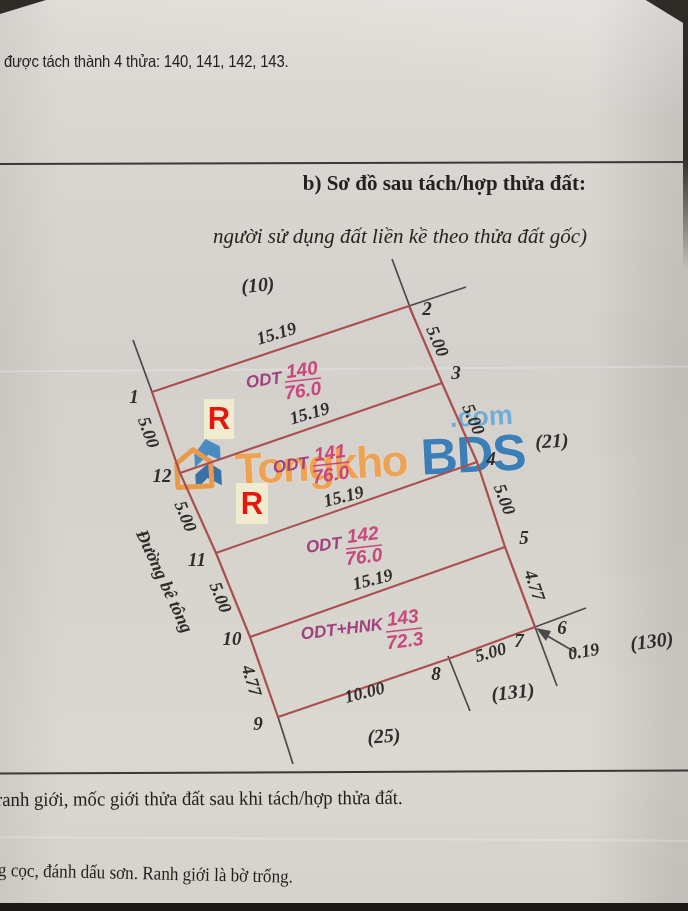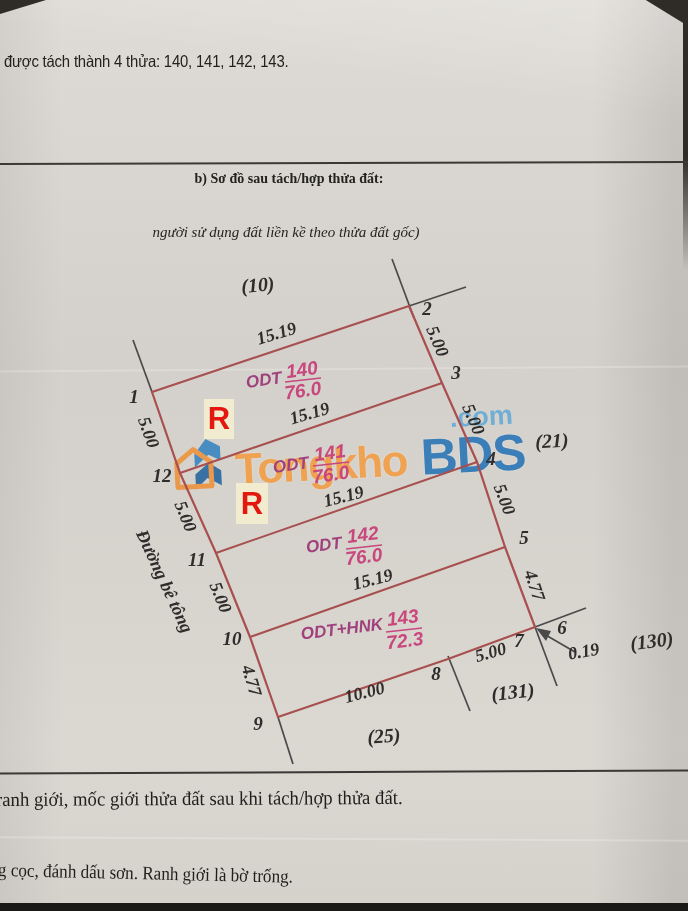--- a/index.html
+++ b/index.html
@@ -19,26 +19,26 @@
   .edge-right { position:absolute; right:0; top:20px; width:5px; height:250px;
     background:linear-gradient(180deg,#2f2c28 55%,rgba(47,44,40,0)); }
   .bottom-bar { position:absolute; left:0; top:903px; width:100%; height:8px; background:#1a1918; }
 
   .top-note { position:absolute; left:4px; top:52px; font-family:"Liberation Sans","DejaVu Sans",sans-serif;
     font-size:16.5px; white-space:nowrap; transform:scaleX(.9); transform-origin:left center; letter-spacing:-.2px; color:#222120; }
   .divider { position:absolute; left:0; width:102%; height:2px; background:#3b3936; }
   .divider-top { top:162px; transform:rotate(-.18deg); }
   .divider-bottom { top:771px; transform:rotate(-.25deg); }
 
-  .section-title { position:absolute; top:171px; left:0; width:578px; text-align:center;
-    font-size:14px; font-weight:bold; white-space:nowrap; color:#23221f; }
+  .section-title { position:absolute; top:171px; left:8px; width:578px; text-align:right;
+    font-size:21px; font-weight:bold; white-space:nowrap; color:#23221f; }
   .sub1 { position:absolute; top:201px; left:44px; font-style:italic; font-size:18px;
     letter-spacing:.3px; white-space:nowrap; color:#26241f; }
-  .sub2 { position:absolute; top:224px; left:0; width:572px; text-align:center;
-    font-style:italic; font-size:15px; white-space:nowrap; color:#26241f; }
+  .sub2 { position:absolute; top:224px; left:15px; width:572px; text-align:right;
+    font-style:italic; font-size:21px; white-space:nowrap; color:#26241f; }
 
   .footer1 { position:absolute; top:789px; left:-4px; font-size:19.5px; white-space:nowrap;
     transform:rotate(-.3deg) scaleX(.96); transform-origin:left center; color:#201f1d; }
   .footer2 { position:absolute; top:859px; left:-2px; font-size:19px; white-space:nowrap;
     transform:rotate(1.3deg) scaleX(.9); transform-origin:left center; color:#201f1d; }
 
   .diagram-svg { position:absolute; left:0; top:0; width:688px; height:911px; }
   .dia-num { font-family:"Liberation Serif","DejaVu Serif",serif; font-style:italic; font-weight:600;
     fill:#2f2d2b; text-anchor:middle; dominant-baseline:middle; }
   .sz18 { font-size:18px; } .sz19 { font-size:19px; } .sz20 { font-size:20px; }

